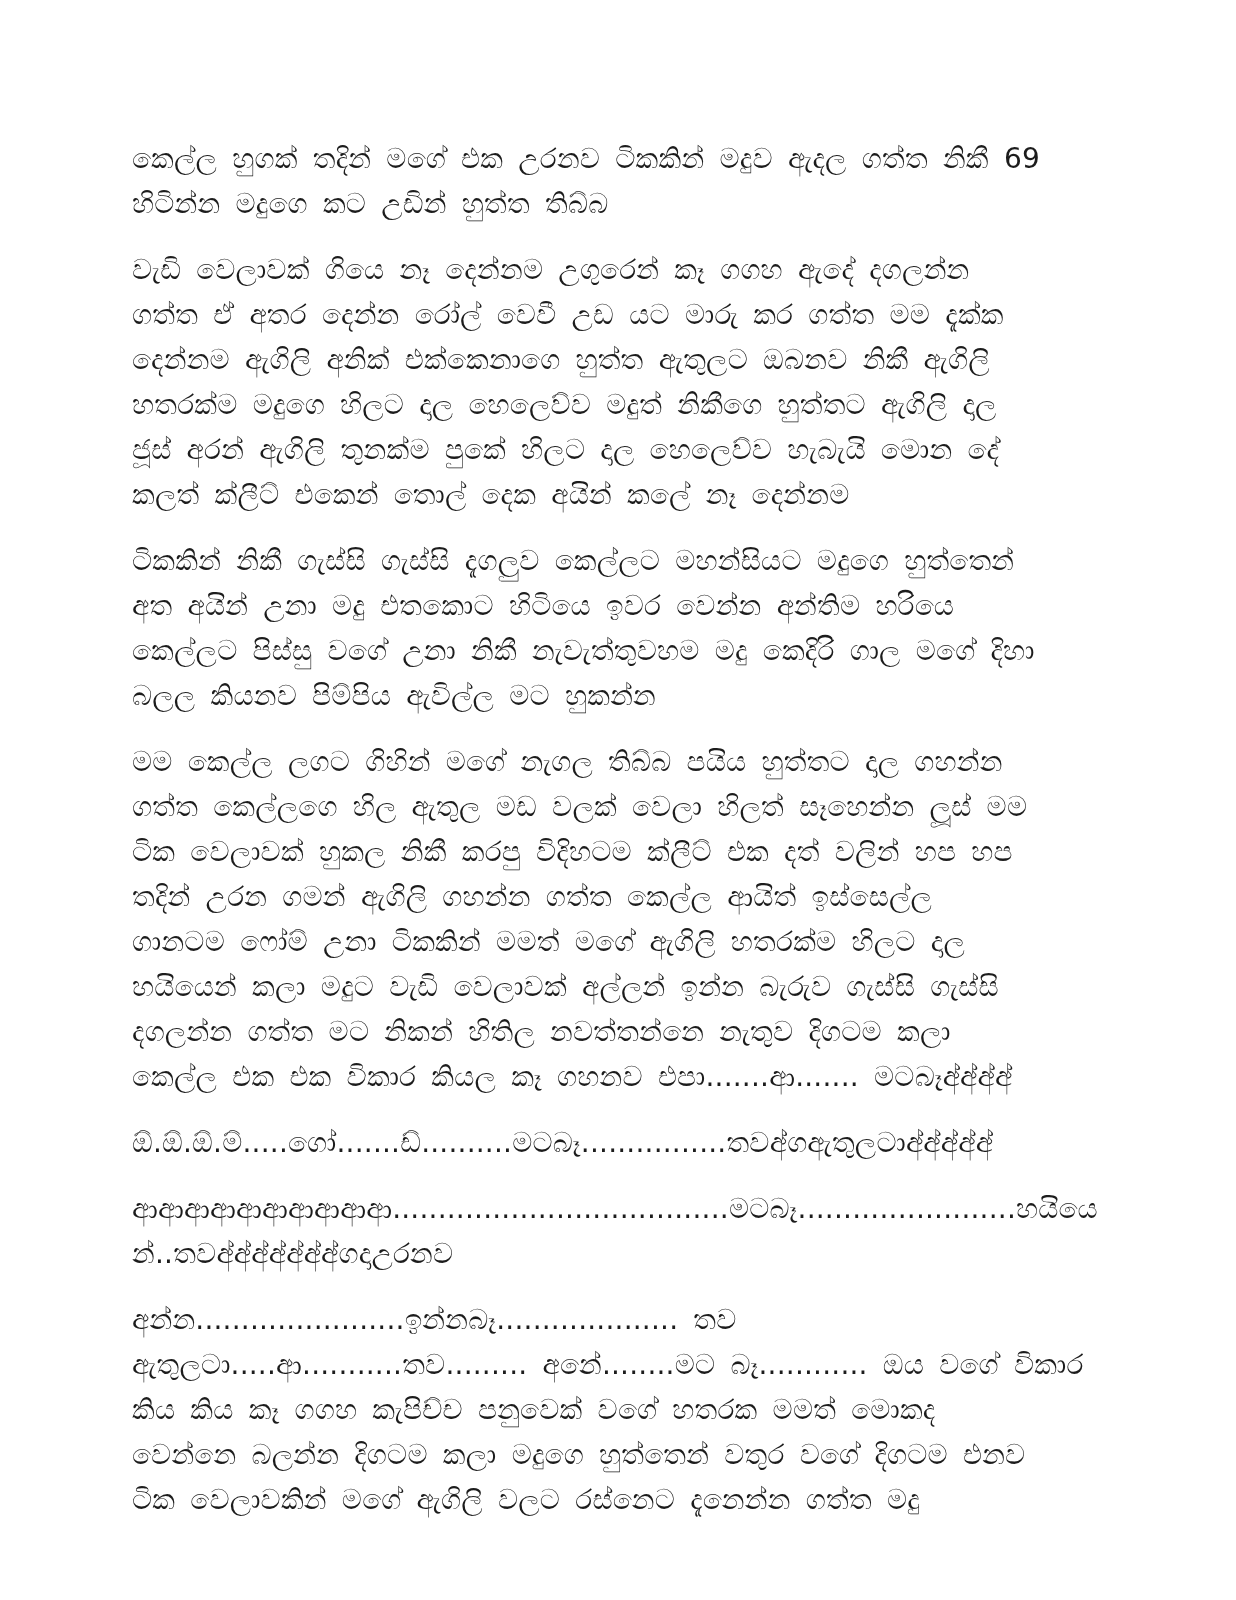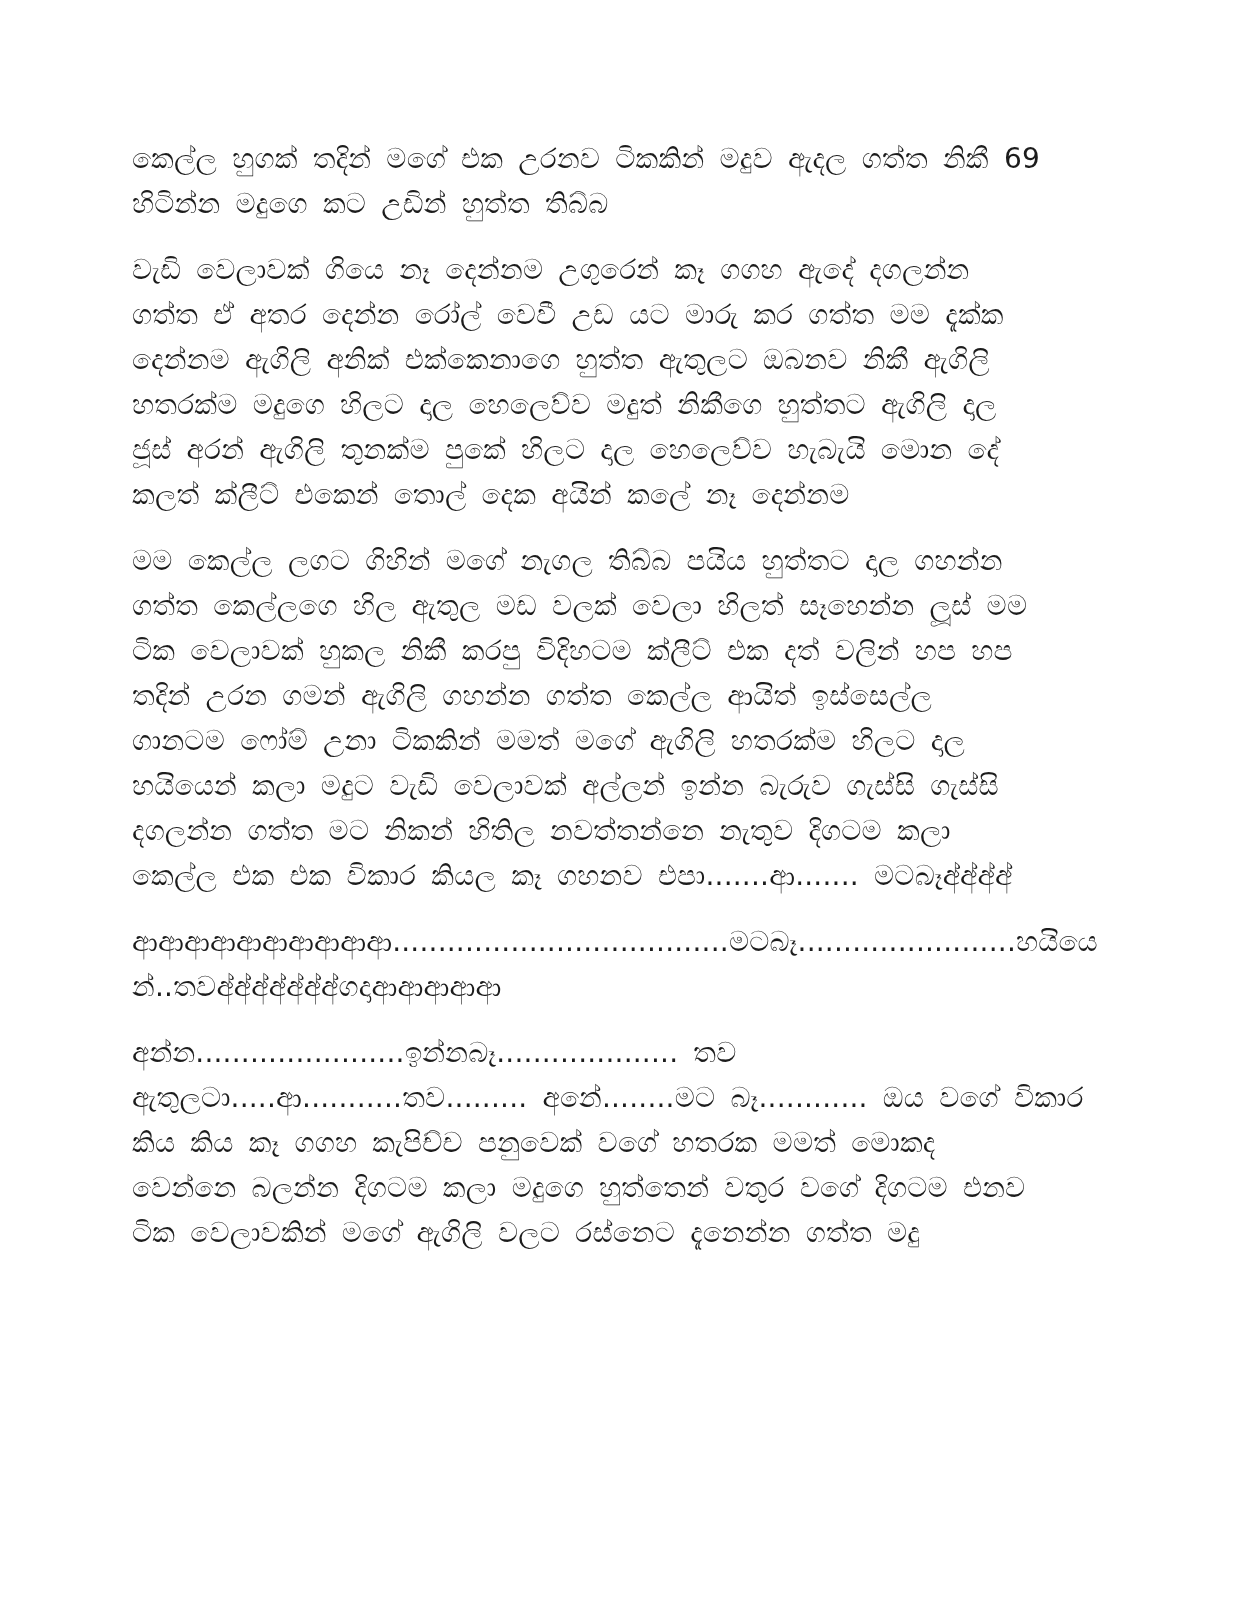--- a/index.html
+++ b/index.html
@@ -36,28 +36,33 @@
 
 <div class="page">
   <p class="para">කෙල්ල හුගක් තදින් මගේ එක උරනව ටිකකින් මදුව ඇදල ගත්ත නිකී 69
 හිටින්න මදුගෙ කට උඩින් හුත්ත තිබ්බ</p>
   <p class="para">වැඩි වෙලාවක් ගියෙ නෑ දෙන්නම උගුරෙන් කෑ ගගහ ඇදේ දගලන්න
 ගත්ත ඒ අතර දෙන්න රෝල් වෙවී උඩ යට මාරු කර ගත්ත මම දැක්ක
 දෙන්නම ඇගිලි අනික් එක්කෙනාගෙ හුත්ත ඇතුලට ඔබනව නිකී ඇගිලි
 හතරක්ම මදුගෙ හිලට දාල හෙලෙව්ව මදුත් නිකීගෙ හුත්තට ඇගිලි දාල
 ජූස් අරන් ඇගිලි තුනක්ම පුකේ හිලට දාල හෙලෙව්ව හැබැයි මොන දේ
 කලත් ක්ලීට් එකෙන් තොල් දෙක අයින් කලේ නෑ දෙන්නම</p>
+  <p class="para">ටිකකින් නිකී ගැස්සි ගැස්සි දැගලුව කෙල්ලට මහන්සියට මදුගෙ හුත්තෙන්
+අත අයින් උනා මදු එතකොට හිටියෙ ඉවර වෙන්න අන්තිම හරියෙ
+කෙල්ලට පිස්සු වගේ උනා නිකී නැවැත්තුවහම මදු කෙදිරි ගාල මගේ දිහා
+බලල කියනව පිම්පිය ඇවිල්ල මට හුකන්න</p>
   <p class="para">මම කෙල්ල ලගට ගිහින් මගේ නැගල තිබ්බ පයිය හුත්තට දාල ගහන්න
 ගත්ත කෙල්ලගෙ හිල ඇතුල මඩ වලක් වෙලා හිලත් සෑහෙන්න ලූස් මම
 ටික වෙලාවක් හුකල නිකී කරපු විදිහටම ක්ලීට් එක දත් වලින් හප හප
 තදින් උරන ගමන් ඇගිලි ගහන්න ගත්ත කෙල්ල ආයිත් ඉස්සෙල්ල
 ගානටම ෆෝම් උනා ටිකකින් මමත් මගේ ඇගිලි හතරක්ම හිලට දාල
 හයියෙන් කලා මදුට වැඩි වෙලාවක් අල්ලන් ඉන්න බැරුව ගැස්සි ගැස්සි
 දගලන්න ගත්ත මට නිකන් හිතිල නවත්තන්නෙ නැතුව දිගටම කලා
 කෙල්ල එක එක විකාර කියල කෑ ගහනව එපා.......ආ....... මටබෑඅ්අ්අ්අ්</p>
+  <p class="para">ඕ.ඕ.ඕ.ම්.....ගෝ.......ඩ්..........මටබෑ................තවඅ්ගඇතුලටාඅ්අ්අ්අ්අ්</p>
   <p class="para">ආආආආආආආආආආ.....................................මටබෑ........................හයියෙ
-න්..තවඅ්අ්අ්අ්අ්අ්අ්ගදාආආආආආ</p>
+න්..තවඅ්අ්අ්අ්අ්අ්අ්ගදාඋරනව</p>
   <p class="para">අන්න.......................ඉන්නබෑ....................  තව
 ඇතුලටා.....ආ...........තව.........  අනේ........මට බෑ............  ඔය වගේ විකාර
 කිය කිය කෑ ගගහ කැපිච්ච  පනුවෙක් වගේ හතරක මමත් මොකද
 වෙන්නෙ බලන්න දිගටම කලා මදුගෙ හුත්තෙන් වතුර වගේ දිගටම එනව
 ටික වෙලාවකින් මගේ ඇගිලි වලට රස්නෙට දැනෙන්න ගත්ත මදු</p>
 </div>
 
 </body></html>

